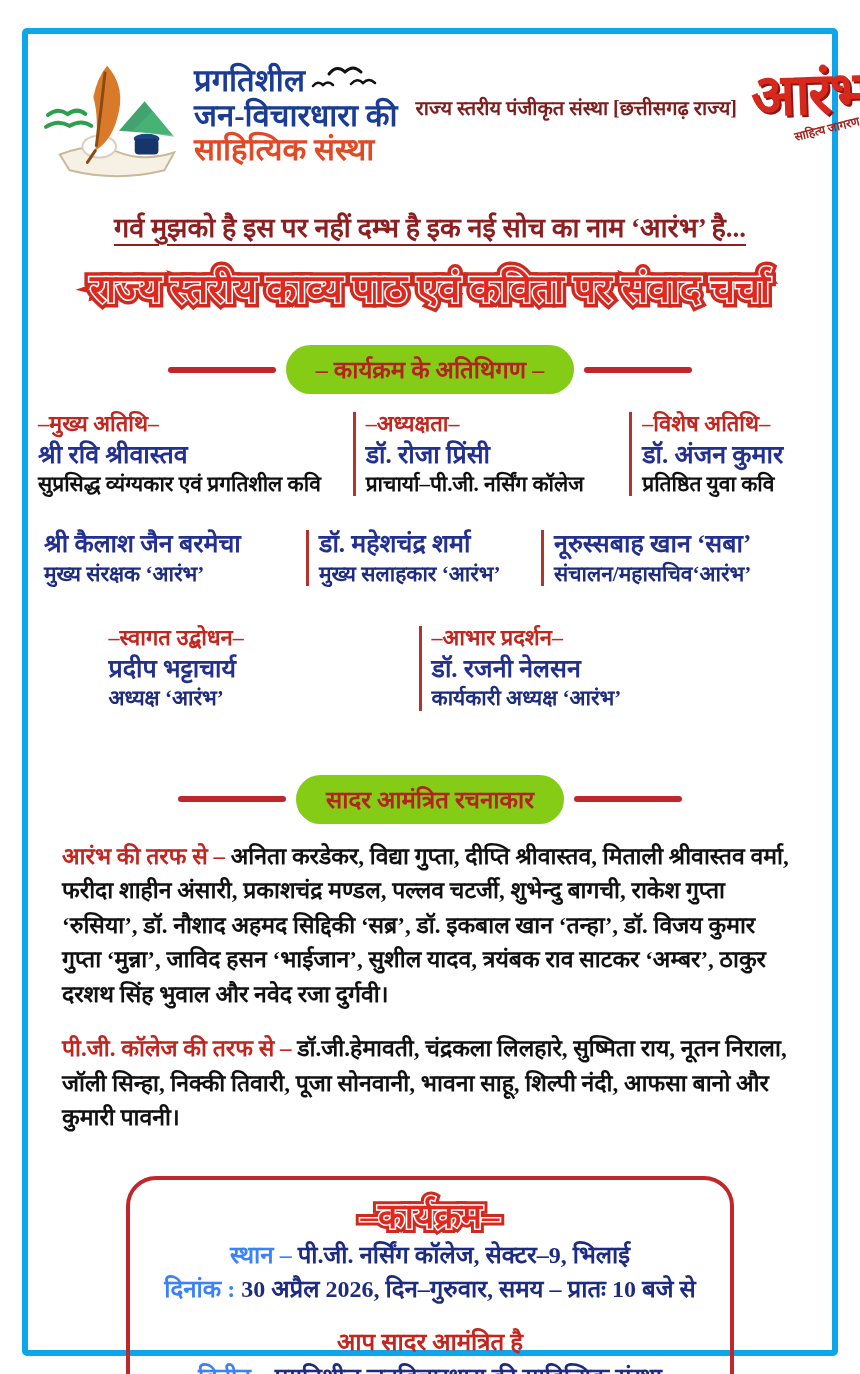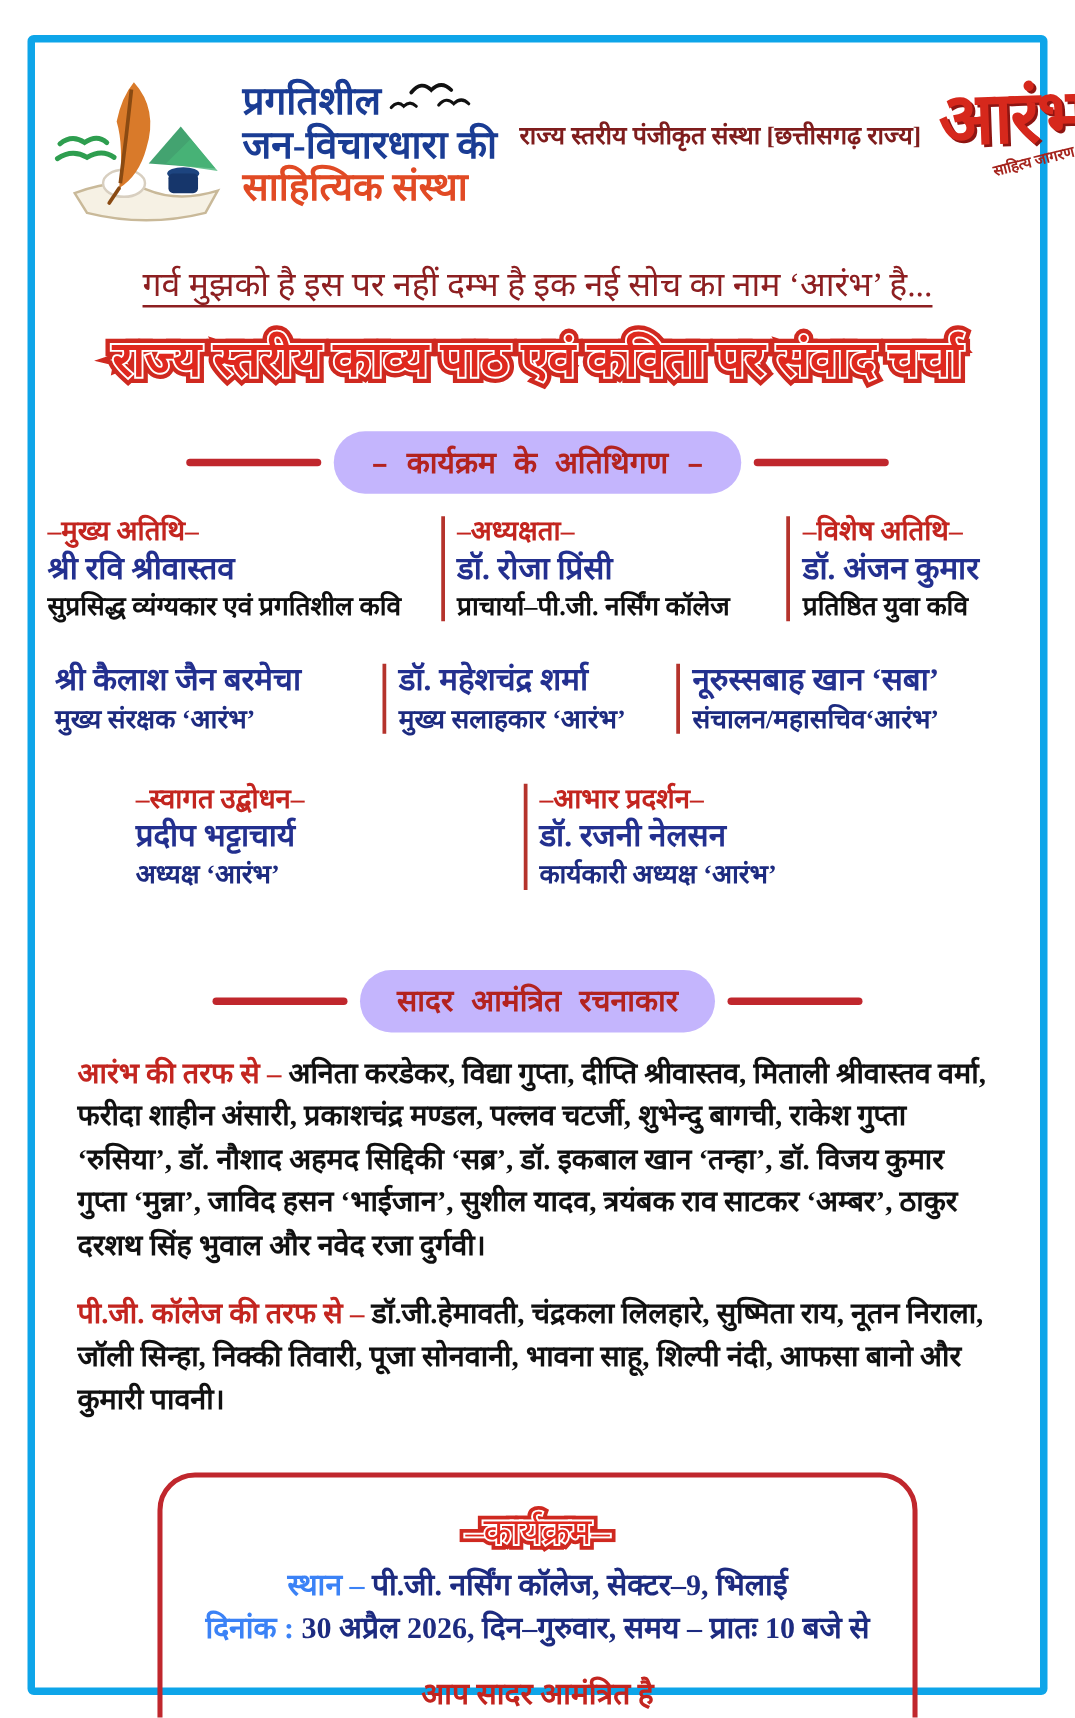--- a/index.html
+++ b/index.html
@@ -30,59 +30,59 @@
     font-size:58px;font-weight:bold;color:#d6281c;line-height:1;
     transform:rotate(-2deg);letter-spacing:-2px;
     text-shadow:2px 2px 0 #8e1512;
   }
   .aarambh-sub{
     font-size:12px;font-weight:bold;color:#a5231c;
     transform:rotate(-14deg);margin-top:-4px;margin-left:34px;
   }
   
   .tagline{
-    text-align:center;margin-top:8px;font-size:27px;font-weight:normal;color:#8d1f21;
+    text-align:center;margin-top:8px;font-size:27px;font-weight:bold;color:#8d1f21;
   }
   .tagline span{text-decoration:underline;text-underline-offset:7px;text-decoration-thickness:2px;}
   
   .big-title{position:relative;text-align:center;margin-top:20px;font-size:39px;font-weight:bold;line-height:1.25;height:52px;}
   .big-title::before{
     content:attr(data-text);position:absolute;left:0;width:100%;top:0;
     color:#cf2920;-webkit-text-stroke:10px #cf2920;z-index:0;
   }
   .big-title::after{
     content:attr(data-text);position:absolute;left:0;width:100%;top:0;
     color:#fff;-webkit-text-stroke:3px #fff;z-index:1;
   }
   .big-title .fill{position:relative;z-index:2;color:#e0281e;}
   
   .badge-row{display:flex;align-items:center;justify-content:center;margin-top:28px;}
   .hline{width:108px;height:6px;background:#c0272d;border-radius:3px;flex:0 0 auto;}
   .pill{
-    margin:0 10px;background:#c4b5fd;border-radius:26px;padding:7px 30px 9px;
-    font-size:24px;font-weight:bold;color:#b3231f;white-space:nowrap;font-family:Liberation Mono, monospace;
+    margin:0 10px;background:#84cc16;border-radius:26px;padding:7px 30px 9px;
+    font-size:24px;font-weight:bold;color:#b3231f;white-space:nowrap;
   }
   
   .grow{display:flex;align-items:center;justify-content:center;margin-top:16px;}
   .gcol{padding:0 10px;}
   .vdiv{width:3px;background:#b5332c;align-self:stretch;margin:2px 0;flex:0 0 auto;}
   .grole{font-size:22px;font-weight:bold;color:#c3251f;line-height:1.3;}
   .gname{font-size:25px;font-weight:bold;color:#23308f;line-height:1.3;}
   .gdesc{font-size:21px;font-weight:bold;color:#101010;line-height:1.3;}
   .gdesc.navy{color:#1d2b80;}
   
   .invitees{margin:16px 34px 0;font-size:23px;font-weight:bold;color:#111;line-height:1.5;text-align:left;}
   .invitees .lead{color:#c3251f;}
   
   .program-box{
     width:608px;margin:40px auto 0;border:4px solid #c0272d;border-radius:30px;
     box-sizing:border-box;padding:14px 18px 18px;text-align:center;
     box-shadow:0 3px 0 rgba(192,39,45,.35);
   }
-  .program-title{position:relative;font-size:29px;font-weight:normal;height:44px;line-height:1.3;margin-top:12px;}
+  .program-title{position:relative;font-size:35px;font-weight:bold;height:44px;line-height:1.3;margin-top:0;}
   .program-title::before{content:attr(data-text);position:absolute;left:0;width:100%;top:0;color:#cf2920;-webkit-text-stroke:9px #cf2920;z-index:0;}
   .program-title::after{content:attr(data-text);position:absolute;left:0;width:100%;top:0;color:#fff;-webkit-text-stroke:3px #fff;z-index:1;}
   .program-title .fill{position:relative;z-index:2;color:#e0281e;}
   .pline{font-size:24px;font-weight:bold;color:#1d2b80;line-height:1.45;}
   .pline .plabel{color:#3b82f6;}
   .pline.red{color:#c3251f;margin-top:18px;}
 </style>
 </head>
 <body>
 

